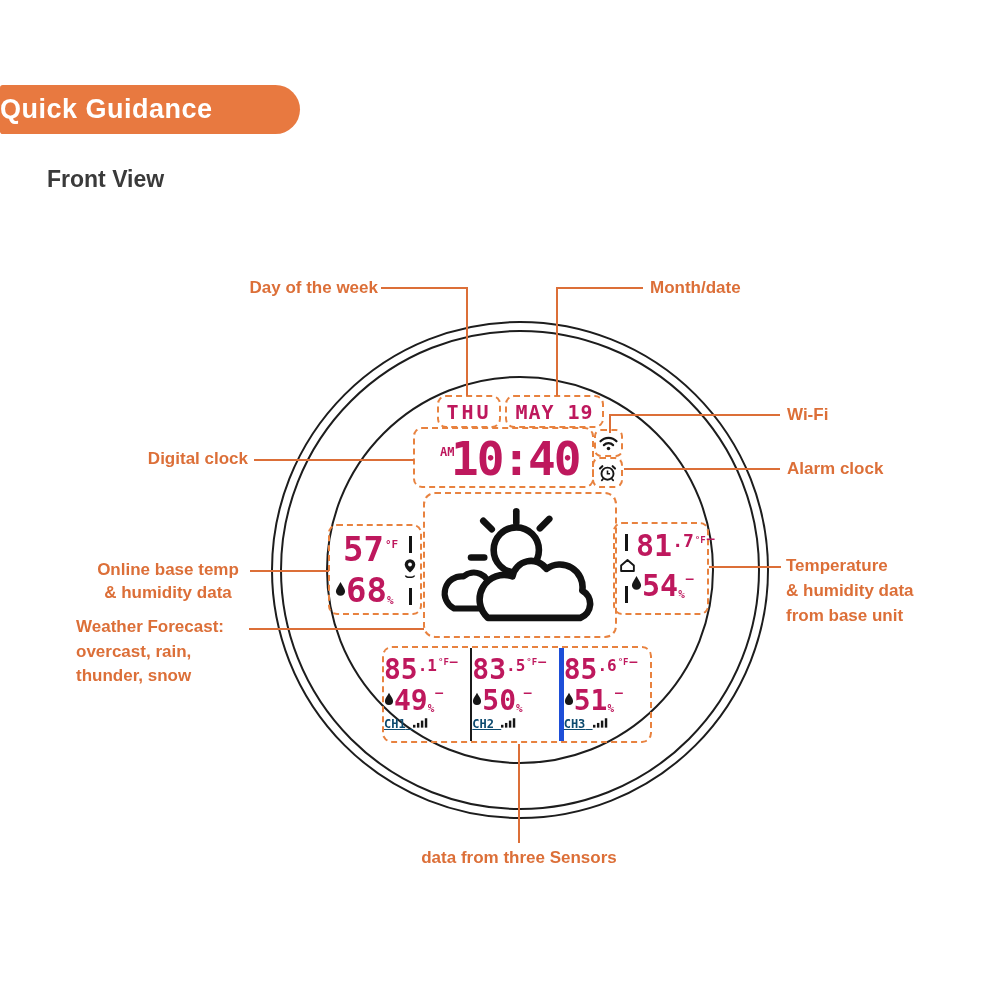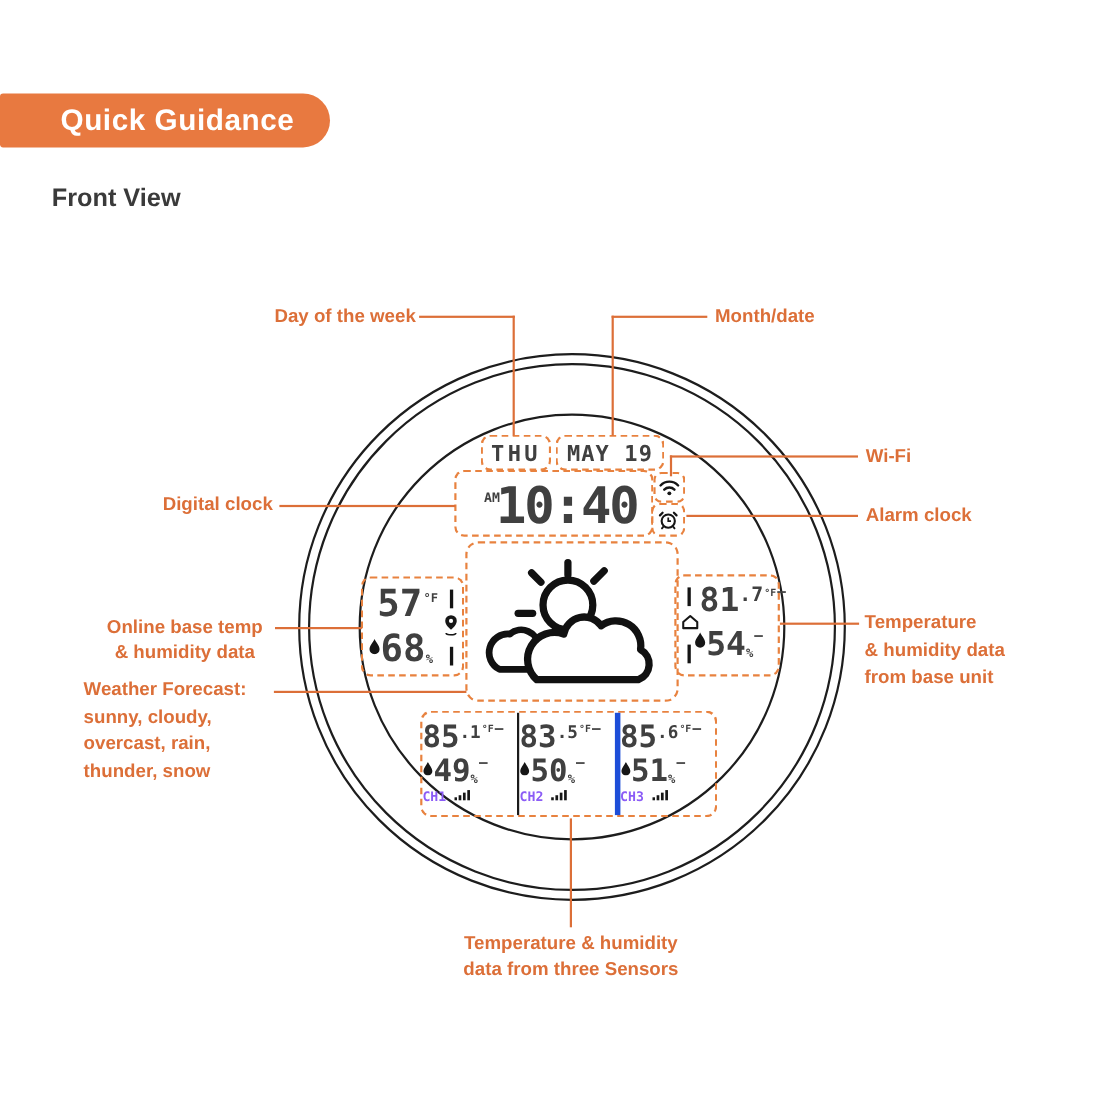--- a/index.html
+++ b/index.html
@@ -2,35 +2,35 @@
 <html><head>
 <meta charset="utf-8">
 <style>
   html,body{margin:0;padding:0;background:#fff;}
   .stage{position:relative;width:1000px;height:1000px;background:#ffffff;overflow:hidden;
          font-family:"Liberation Sans",sans-serif;}
 
   
   .banner{position:absolute;left:0;top:85px;width:300px;height:49px;background:#e87940;
           border-radius:3px 26px 26px 3px;display:flex;align-items:center;
-          padding-left:55px;box-sizing:border-box;}
+          box-sizing:border-box;}
   .banner span{color:#fff;font-size:27px;font-weight:bold;letter-spacing:.5px;}
   .front-view{position:absolute;left:47px;top:166px;font-size:23px;font-weight:bold;color:#3a3a3a;}
 
   
   .ring{position:absolute;border-radius:50%;border:2.5px solid #1d1d1d;box-sizing:border-box;}
   .ring.outer{left:271px;top:321px;width:498px;height:498px;}
   .ring.mid{left:280px;top:330px;width:480px;height:480px;border-width:2px;}
   .ring.inner{left:326px;top:376px;width:388px;height:388px;}
 
   
   .dash{position:absolute;border:2px dashed #e8823f;border-radius:9px;box-sizing:border-box;}
 
   
-  .seg{font-family:"DejaVu Sans Mono",monospace;font-weight:bold;color:#404040;}
+  .seg{font-family:"DejaVu Sans Mono",monospace;font-weight:bold;color:#be185d;}
   .sup{font-size:11px;position:relative;top:-13px;margin-left:1px;}
   .sub{font-size:11px;position:relative;top:2px;}
   .trend{font-size:13px;position:relative;top:-13px;margin-left:1px;}
   .dec{font-size:18px;position:relative;top:-9px;}
 
   .day-box{left:437px;top:395px;width:64px;height:33px;display:flex;align-items:center;justify-content:center;}
   .day-box .seg{font-size:20px;letter-spacing:3px;}
   .date-box{left:505px;top:395px;width:99px;height:33px;display:flex;align-items:center;justify-content:center;}
   .date-box .seg{font-size:20px;letter-spacing:1px;}
 
@@ -49,21 +49,21 @@
   .abs{position:absolute;}
 
   .sensors-box{left:382px;top:646px;width:270px;height:97px;border-radius:10px;display:flex;}
   .sensor-col{flex:1;padding-top:5px;box-sizing:border-box;}
   .sensor-col.mid{border-left:2px solid #1b1b1b;border-right:5px solid #1d4ed8;}
   .s-temp .seg.main{font-size:28px;}
   .s-temp .dec{font-size:16px;top:-8px;}
   .s-temp .sup{font-size:9px;top:-14px;}
   .s-hum{margin-top:-2px;}
   .s-hum .seg.main{font-size:28px;}
-  .s-ch{margin-top:-1px;font-family:"DejaVu Sans Mono",monospace;font-weight:bold;font-size:12px;color:#8b5cf6;}
+  .s-ch{margin-top:-1px;font-family:"DejaVu Sans Mono",monospace;font-weight:bold;font-size:12px;color:#0c4a6e;text-decoration:underline;}
 
   
   .cline{position:absolute;background:#dc6f38;}
   .lbl{position:absolute;color:#dc6f38;font-weight:bold;font-size:17px;line-height:24.5px;}
   .lbl.center{text-align:center;}
   .lbl.right{text-align:right;}
 
   svg{display:block;}
 </style>
 </head>
@@ -240,29 +240,27 @@
   <div class="lbl right" style="left:135px;top:447px;width:113px;">Digital clock</div>
   <div class="lbl" style="left:787px;top:457px;">Alarm clock</div>
 
   <div class="lbl center" style="left:88px;top:558px;width:160px;line-height:23px;">
     <div>Online base temp</div>
     <div>&amp; humidity data</div>
   </div>
 
   <div class="lbl" style="left:76px;top:615px;">
     <div>Weather Forecast:</div>
-    <div>sunny,  cloudy,</div>
     <div>overcast,  rain,</div>
     <div>thunder,  snow</div>
   </div>
 
   <div class="lbl" style="left:786px;top:553px;line-height:25px;">
     <div>Temperature</div>
     <div>&amp; humidity data</div>
     <div>from base unit</div>
   </div>
 
   <div class="lbl center" style="left:359px;top:846px;width:320px;line-height:23px;">
-    <div>Temperature &amp; humidity</div>
     <div>data from three  Sensors</div>
   </div>
 
 </div>
 
 </body></html>

